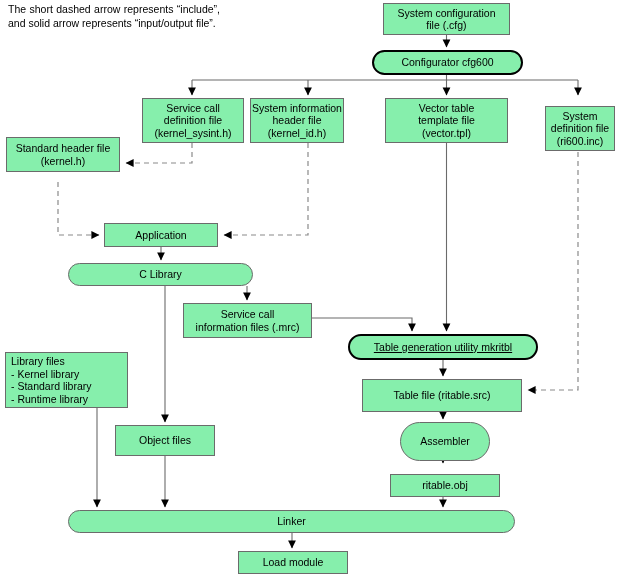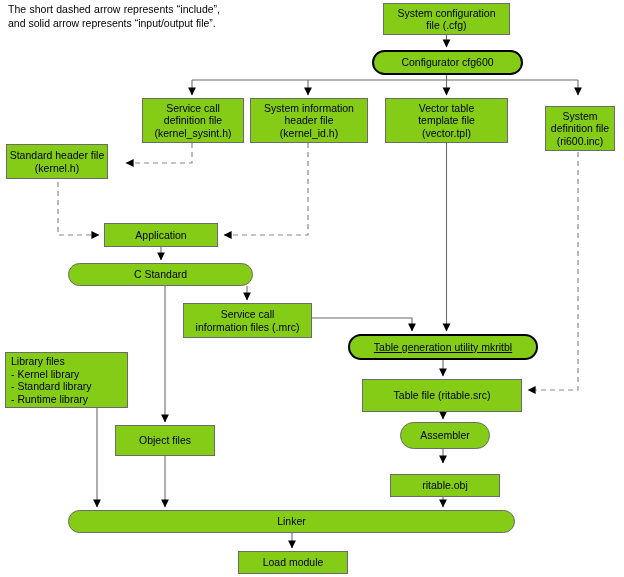--- a/index.html
+++ b/index.html
@@ -1,20 +1,20 @@
 <!DOCTYPE html>
 <html><head>
 <meta charset="utf-8">
 <style>
   html,body{margin:0;padding:0;background:#fff;}
   #stage{position:relative;width:624px;height:577px;background:#fff;
          font-family:"Liberation Sans","DejaVu Sans",sans-serif;overflow:hidden;padding-left:20px;}
   #svg{position:absolute;left:0;top:0;width:624px;height:577px;}
   .node{position:absolute;box-sizing:border-box;display:flex;align-items:center;
-        justify-content:center;text-align:center;background:#84cc16;color:#000;
+        justify-content:center;text-align:center;background:#86efac;color:#000;
         font-size:10.5px;line-height:12.5px;}
   .rect{border:1px solid #6b6b6b;}
   .oval{border:1px solid #6b6b6b;border-radius:100px;}
   .oval-bold{border:2.5px solid #000;border-radius:100px;}
   .left{justify-content:flex-start;text-align:left;padding-left:5px;}
   .note{position:absolute;font-size:10.5px;line-height:13.5px;color:#000;
         text-align:justify;}
   .nl{white-space:pre-line;}
 </style>
 </head>
@@ -90,49 +90,49 @@
   <div class="node oval-bold" style="left:372px;top:50px;width:151px;height:25px;">
     <span>Configurator cfg600</span>
   </div>
 
   <div class="node rect nl" style="left:142px;top:98px;width:102px;height:45px;">
     <span class="nl">Service call
 definition file
 (kernel_sysint.h)</span>
   </div>
 
-  <div class="node rect nl" style="left:250px;top:98px;width:118px;height:45px;">
+  <div class="node rect nl" style="left:250px;top:98px;width:94px;height:45px;">
     <span class="nl">System information
 header file
 (kernel_id.h)</span>
   </div>
 
   <div class="node rect nl" style="left:385px;top:98px;width:123px;height:45px;">
     <span class="nl">Vector table
 template file
 (vector.tpl)</span>
   </div>
 
   <div class="node rect nl" style="left:545px;top:98px;width:70px;height:45px;margin-top:8px;">
     <span class="nl">System
 definition file
 (ri600.inc)</span>
   </div>
 
-  <div class="node rect nl" style="left:6px;top:144px;width:102px;height:35px;">
+  <div class="node rect nl" style="left:6px;top:137px;width:114px;height:35px;">
     <span class="nl">Standard header file
 (kernel.h)</span>
   </div>
 
   <div class="node rect" style="left:104px;top:223px;width:114px;height:24px;">
     <span>Application</span>
   </div>
 
   <div class="node oval" style="left:68px;top:263px;width:185px;height:23px;">
-    <span>C Standard</span>
+    <span>C Library</span>
   </div>
 
   <div class="node rect nl" style="left:183px;top:303px;width:129px;height:35px;">
     <span class="nl">Service call
 information files (.mrc)</span>
   </div>
 
   <div class="node rect nl left" style="left:5px;top:352px;width:123px;height:56px;">
     <span class="nl">Library files
 - Kernel library
@@ -145,21 +145,21 @@
   </div>
 
   <div class="node oval-bold" style="left:348px;top:334px;width:190px;height:26px;text-decoration:underline;">
     <span>Table generation utility mkritbl</span>
   </div>
 
   <div class="node rect" style="left:362px;top:379px;width:160px;height:33px;">
     <span>Table file (ritable.src)</span>
   </div>
 
-  <div class="node oval" style="left:400px;top:422px;width:90px;height:27px;">
+  <div class="node oval" style="left:400px;top:422px;width:90px;height:39px;">
     <span>Assembler</span>
   </div>
 
   <div class="node rect" style="left:390px;top:442px;width:110px;height:23px;margin-top:32px;">
     <span>ritable.obj</span>
   </div>
 
   <div class="node oval" style="left:68px;top:510px;width:447px;height:23px;">
     <span>Linker</span>
   </div>

